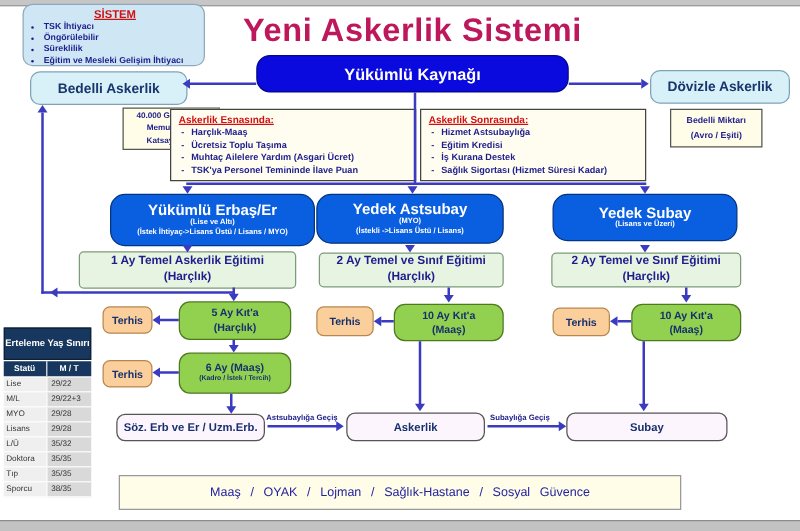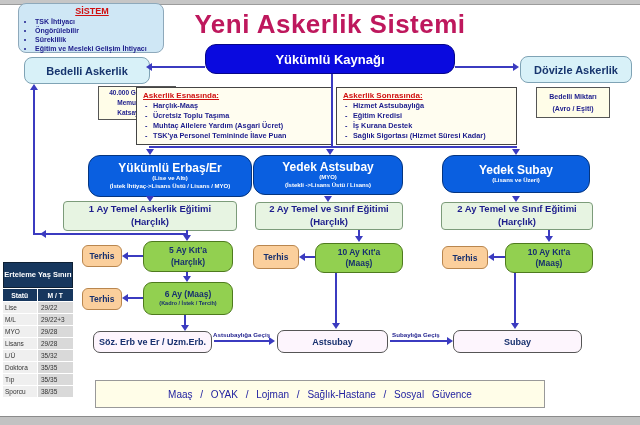--- a/index.html
+++ b/index.html
@@ -186,21 +186,21 @@
     <div>10 Ay Kıt'a</div>
     <div>(Maaş)</div>
   </div>
 
   <div class="abs terhis th1 center">Terhis</div>
   <div class="abs terhis th2 center">Terhis</div>
   <div class="abs terhis th3 center">Terhis</div>
   <div class="abs terhis th4 center">Terhis</div>
 
   <div class="abs outcome oc-left center">Söz. Erb ve Er / Uzm.Erb.</div>
-  <div class="abs outcome oc-mid center">Astsubay</div>
+  <div class="abs outcome oc-mid center">Askerlik</div>
   <div class="abs outcome oc-right center">Subay</div>
 
   <div class="abs trans-label tl1">Astsubaylığa Geçiş</div>
   <div class="abs trans-label tl2">Subaylığa Geçiş</div>
 
   <div class="abs benefits center">Maaş / OYAK / Lojman / Sağlık-Hastane / Sosyal Güvence</div>
 
   <div class="abs dt-head center">Erteleme Yaş Sınırı</div>
   <div class="abs dt-sub">
     <div class="c1">Statü</div>

